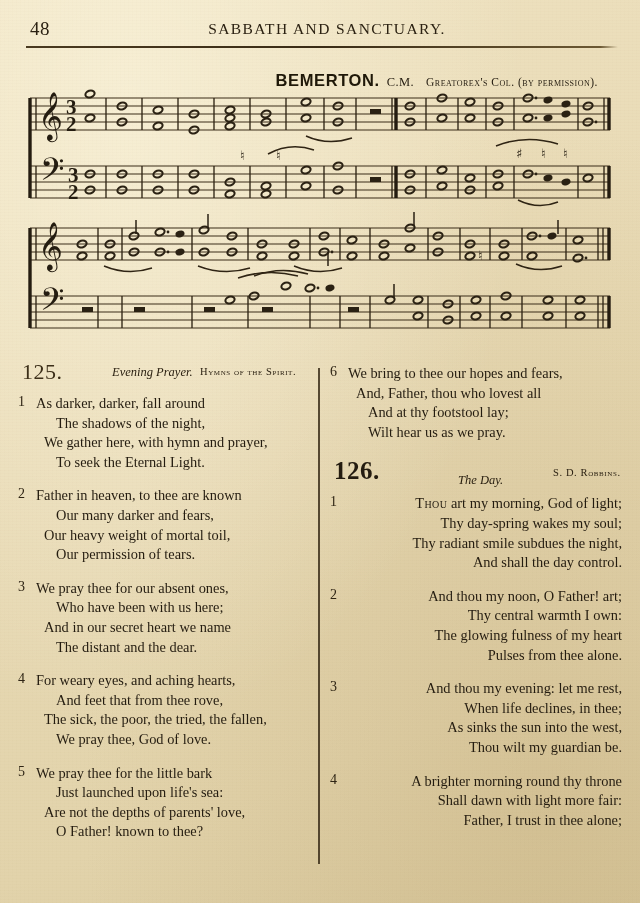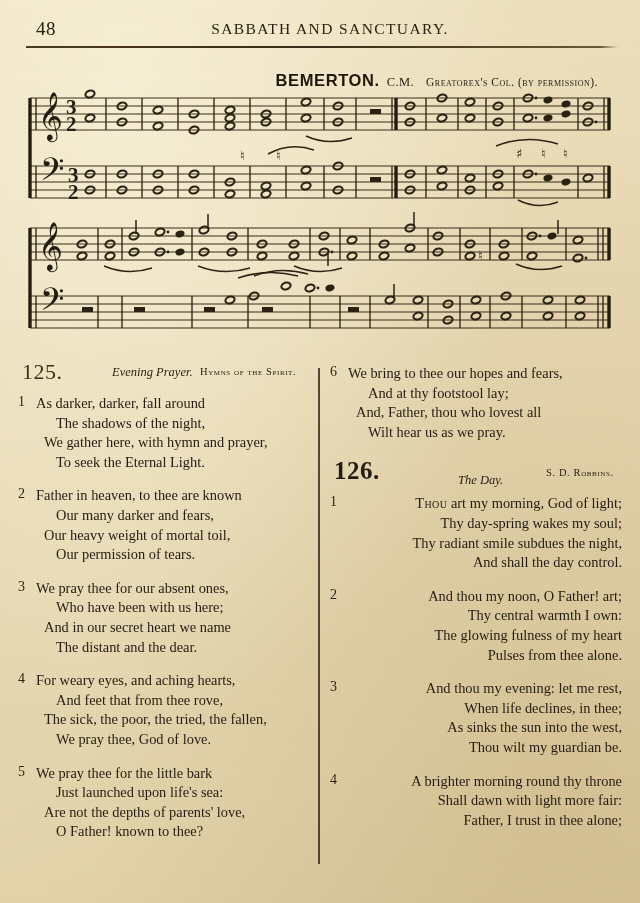--- a/index.html
+++ b/index.html
@@ -29,21 +29,21 @@
     pointer-events: none;
     opacity: .30;
     background-image:
       repeating-linear-gradient(0deg, rgba(120,95,55,.05) 0px, rgba(120,95,55,.05) 1px, transparent 1px, transparent 3px),
       repeating-linear-gradient(90deg, rgba(120,95,55,.035) 0px, rgba(120,95,55,.035) 1px, transparent 1px, transparent 4px);
   }
 
   
   .runhead {
     position: absolute;
-    top: 18px; left: 10px; right: 0;
+    top: 18px; left: 4px; right: 0;
     height: 22px;
   }
   .folio {
     position: absolute;
     left: 26px; top: 0;
     font-size: 19px;
     letter-spacing: .5px;
     color: #2b2112;
   }
   .runtitle {
@@ -156,21 +156,21 @@
     position: absolute;
     font-size: 10.5px;
     font-variant: small-caps;
     letter-spacing: .6px;
     color: #2b2112;
     white-space: nowrap;
   }
   .h125 .hymn-topic { left: 94px; top: 3px; }
   .h125 .hymn-src   { left: 182px; top: 4px; }
   .h126 .hymn-topic { left: 128px; top: 11px; }
-  .h126 .hymn-src   { left: 216px; top: 5px; }
+  .h126 .hymn-src   { left: 223px; top: 5px; }
 
   .verse {
     position: relative;
     margin: 0 0 14px 0;
     padding-left: 18px;
   }
   .verse-num {
     position: absolute;
     left: 0;
     top: 0;
@@ -579,22 +579,22 @@
         <div class="vline ind2">Are not the depths of parents' love,</div>
         <div class="vline ind">O Father! known to thee?</div>
       </div>
     </div>
 
     <div class="col col-right">
 
       <div class="verse" style="margin-top:2px;">
         <span class="verse-num">6</span>
         <div class="vline">We bring to thee our hopes and fears,</div>
+        <div class="vline ind2">And, Father, thou who lovest all</div>
         <div class="vline ind">And at thy footstool lay;</div>
-        <div class="vline ind2">And, Father, thou who lovest all</div>
         <div class="vline ind">Wilt hear us as we pray.</div>
       </div>
 
       <div class="h126-wrap">
         <div class="hymn-head h126">
           <span class="hymn-num lg">126.</span>
           <span class="hymn-topic">The Day.</span>
           <span class="hymn-src">S. D. Robbins.</span>
         </div>
 

